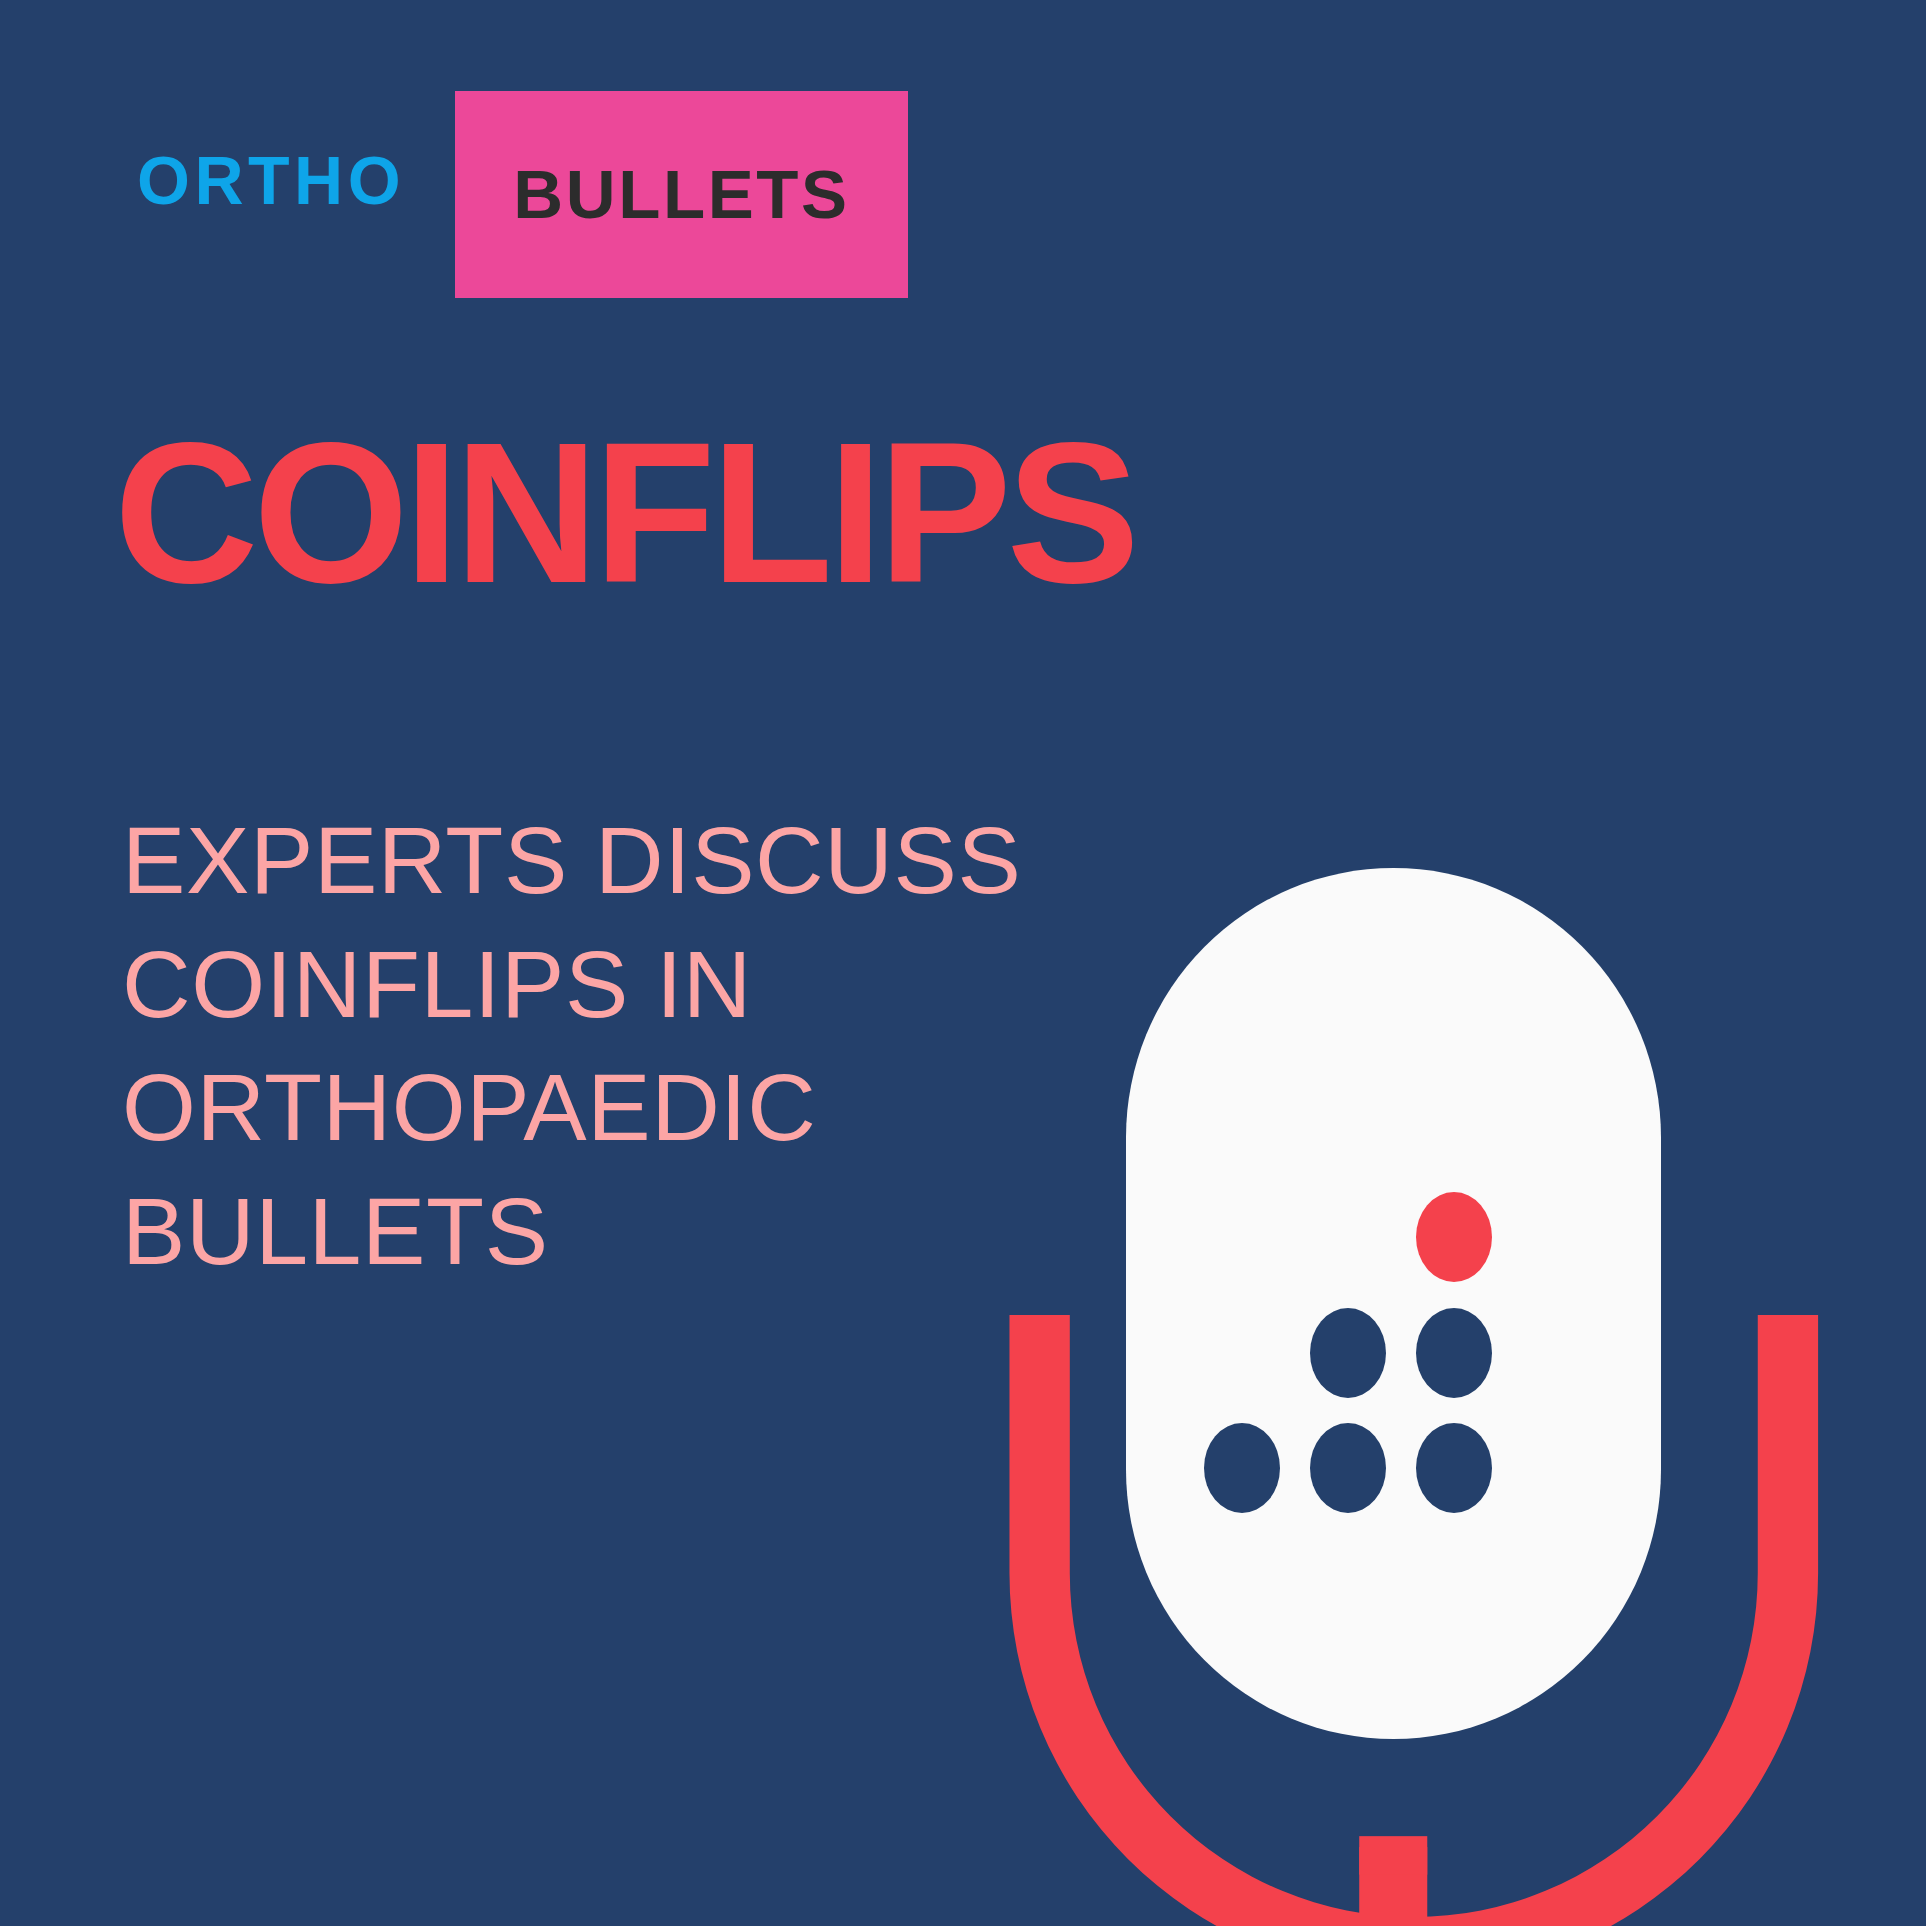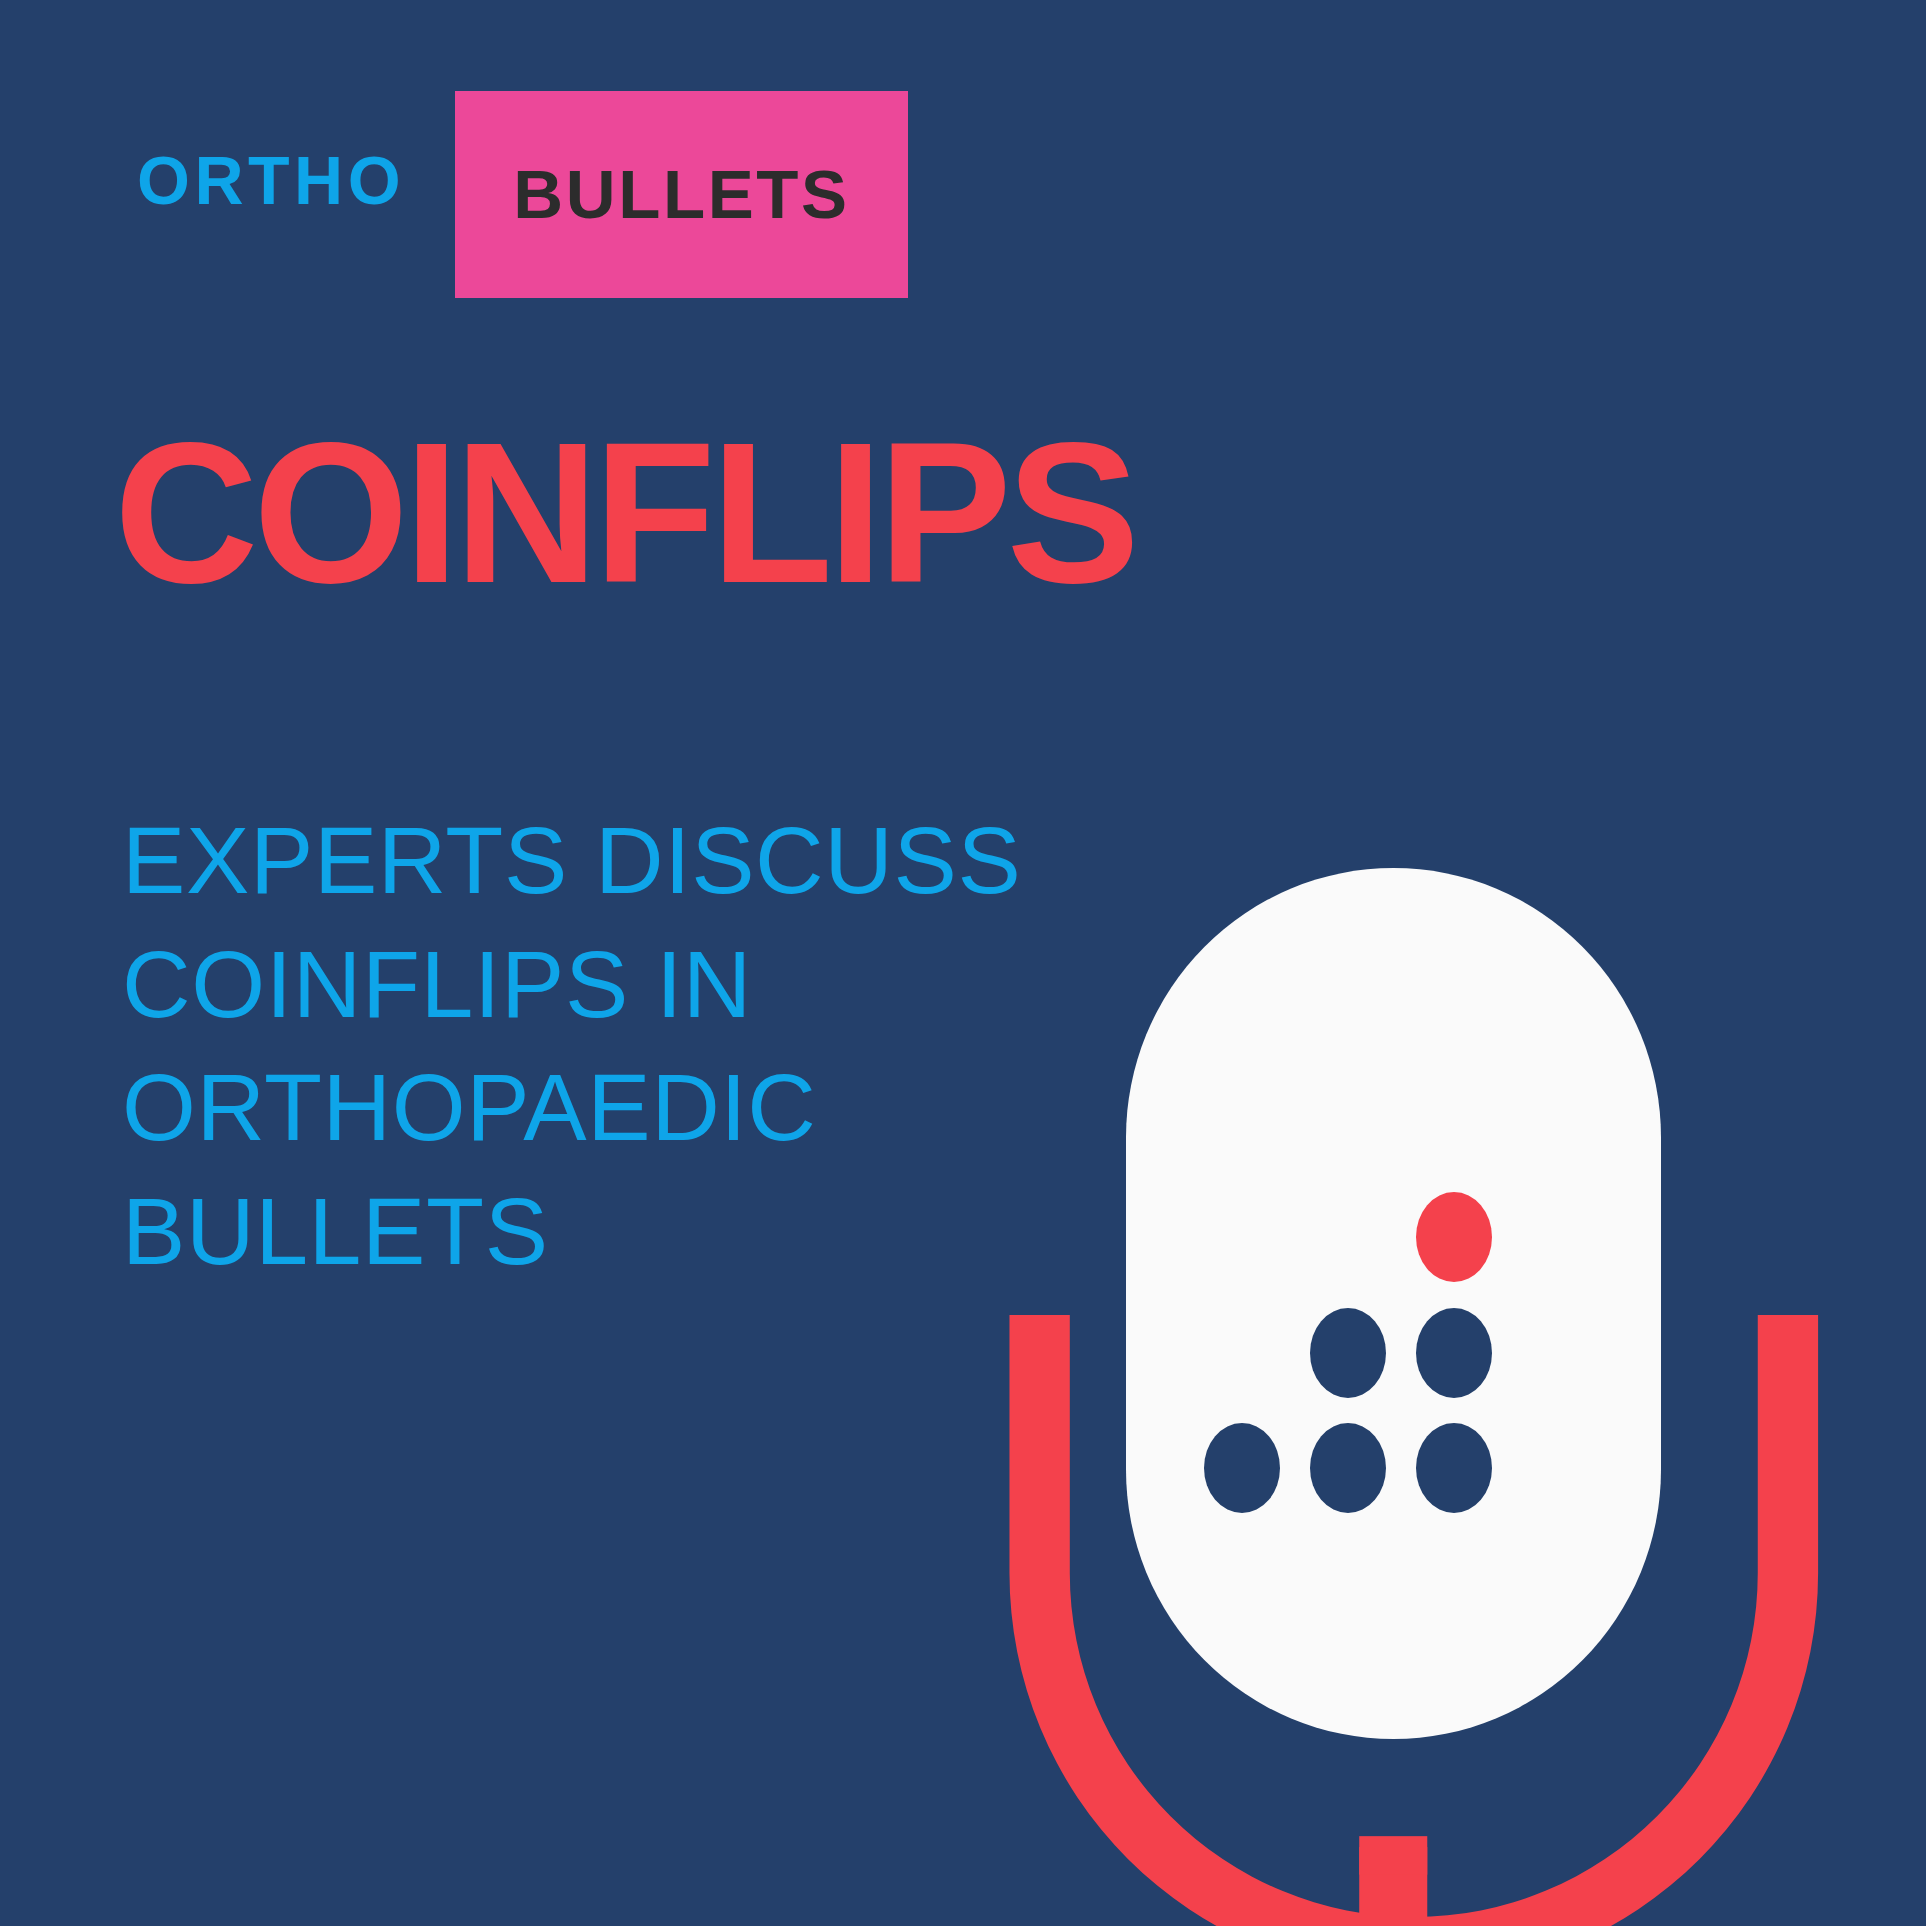--- a/index.html
+++ b/index.html
@@ -62,21 +62,21 @@
 
   
   #tagline {
     position:absolute;
     left:122px; top:799px;
     width:1002px;
   }
   .tagline-line {
     font-size:95px;
     font-weight:400;
-    color:#0ea5e9;
+    color:#fca5a5;
     letter-spacing:0.6px;
     line-height:1.30;
     white-space:nowrap;
     font-stretch:condensed;
   }
 
   
   #microphone {
     position:absolute;
     left:963px; top:835px;

